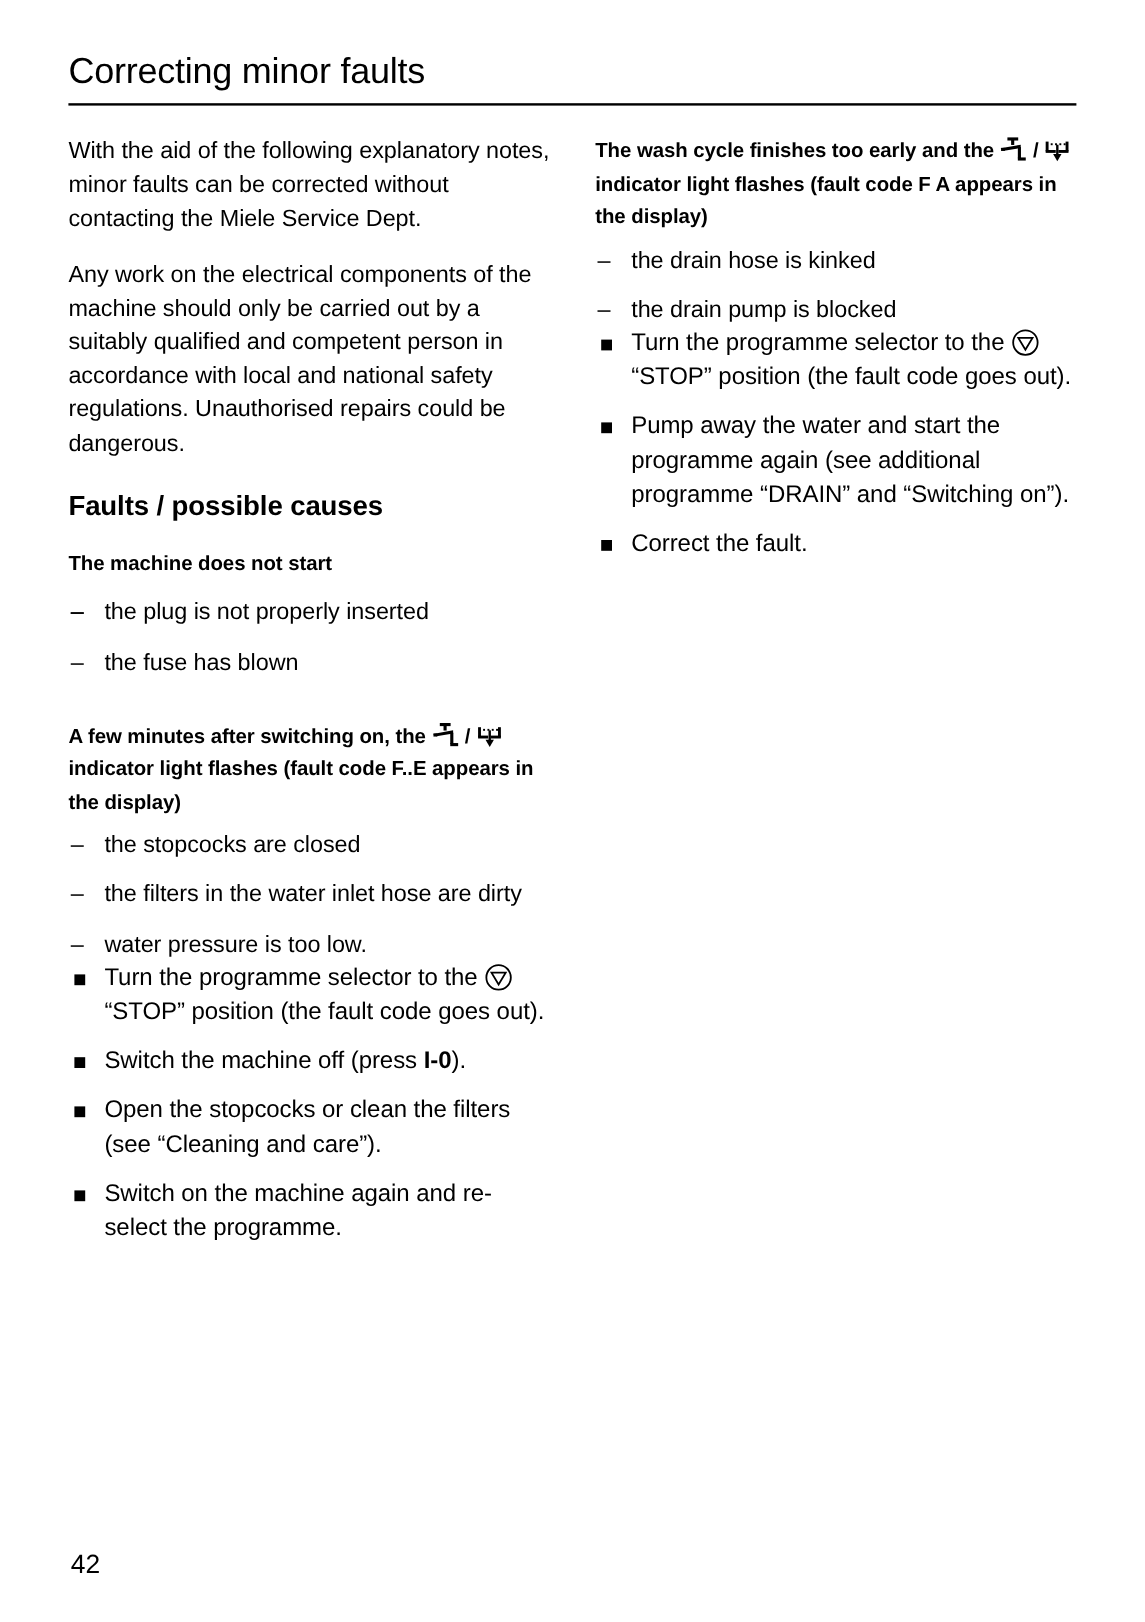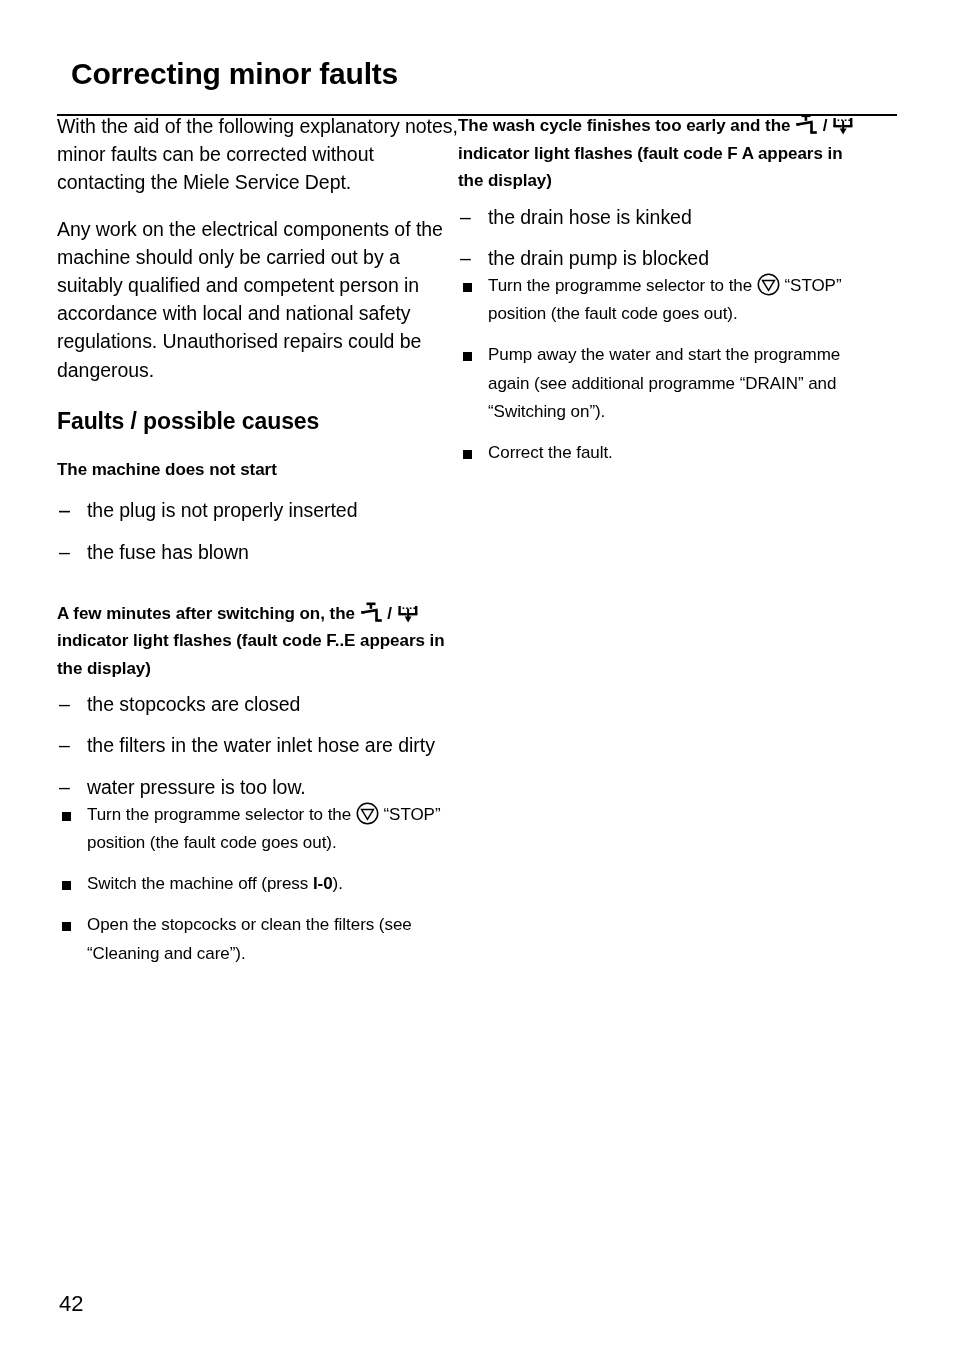--- a/index.html
+++ b/index.html
@@ -25,39 +25,40 @@
 
   
   .page-header {
     position: absolute;
     left: 57px;
     top: 42px;
     width: 840px;
   }
   .page-title {
     font-size: 30px;
-    font-weight: bold;
+    font-weight: normal;
     letter-spacing: -0.2px;
     line-height: 36px;
-    margin: 14px;
+    margin: 0;
     padding: 0 0 8px 0;
   }
   .header-rule {
     border-top: 2px solid #000;
     width: 840px;
     height: 0;
   }
 
   
   .columns {
     position: absolute;
     left: 57px;
     top: 112px;
     width: 840px;
     display: flex;
+    gap: 38px;
   }
   .col {
     width: 401px;
   }
 
   
   p.body-para {
     font-size: 19.5px;
     line-height: 28.2px;
     margin: 0 0 18px 0;
@@ -115,21 +116,21 @@
     height: 9px;
     background: #000;
   }
 
   ul.step-list {
     list-style: none;
     margin: 0;
     padding: 0;
   }
   ul.step-list li {
-    font-size: 17px;
+    font-size: 20px;
     line-height: 28.2px;
     letter-spacing: -0.05px;
     position: relative;
     padding-left: 30px;
     margin-bottom: 13px;
   }
   ul.step-list li:last-child { margin-bottom: 0; }
 
   .gap-before { margin-top: 26px; }
 
@@ -256,20 +257,24 @@
           <span>“STOP” position (the fault code goes out).</span>
         </li>
         <li>
           <span class="square-marker"></span>
           <span>Switch the machine off (press </span><span class="bold-inline">I-0</span><span>).</span>
         </li>
         <li>
           <span class="square-marker"></span>
           <span>Open the stopcocks or clean the filters (see “Cleaning and care”).</span>
         </li>
+        <li>
+          <span class="square-marker"></span>
+          <span>Switch on the machine again and re-select the programme.</span>
+        </li>
       </ul>
 
     </div>
 
     <div class="col">
 
       <h3 class="sub-heading">
         <span>The wash cycle finishes too early and the</span>
         <span class="icon-inline bold-ctx">
           <svg viewBox="0 0 23 21" width="23" height="21" aria-hidden="true">

